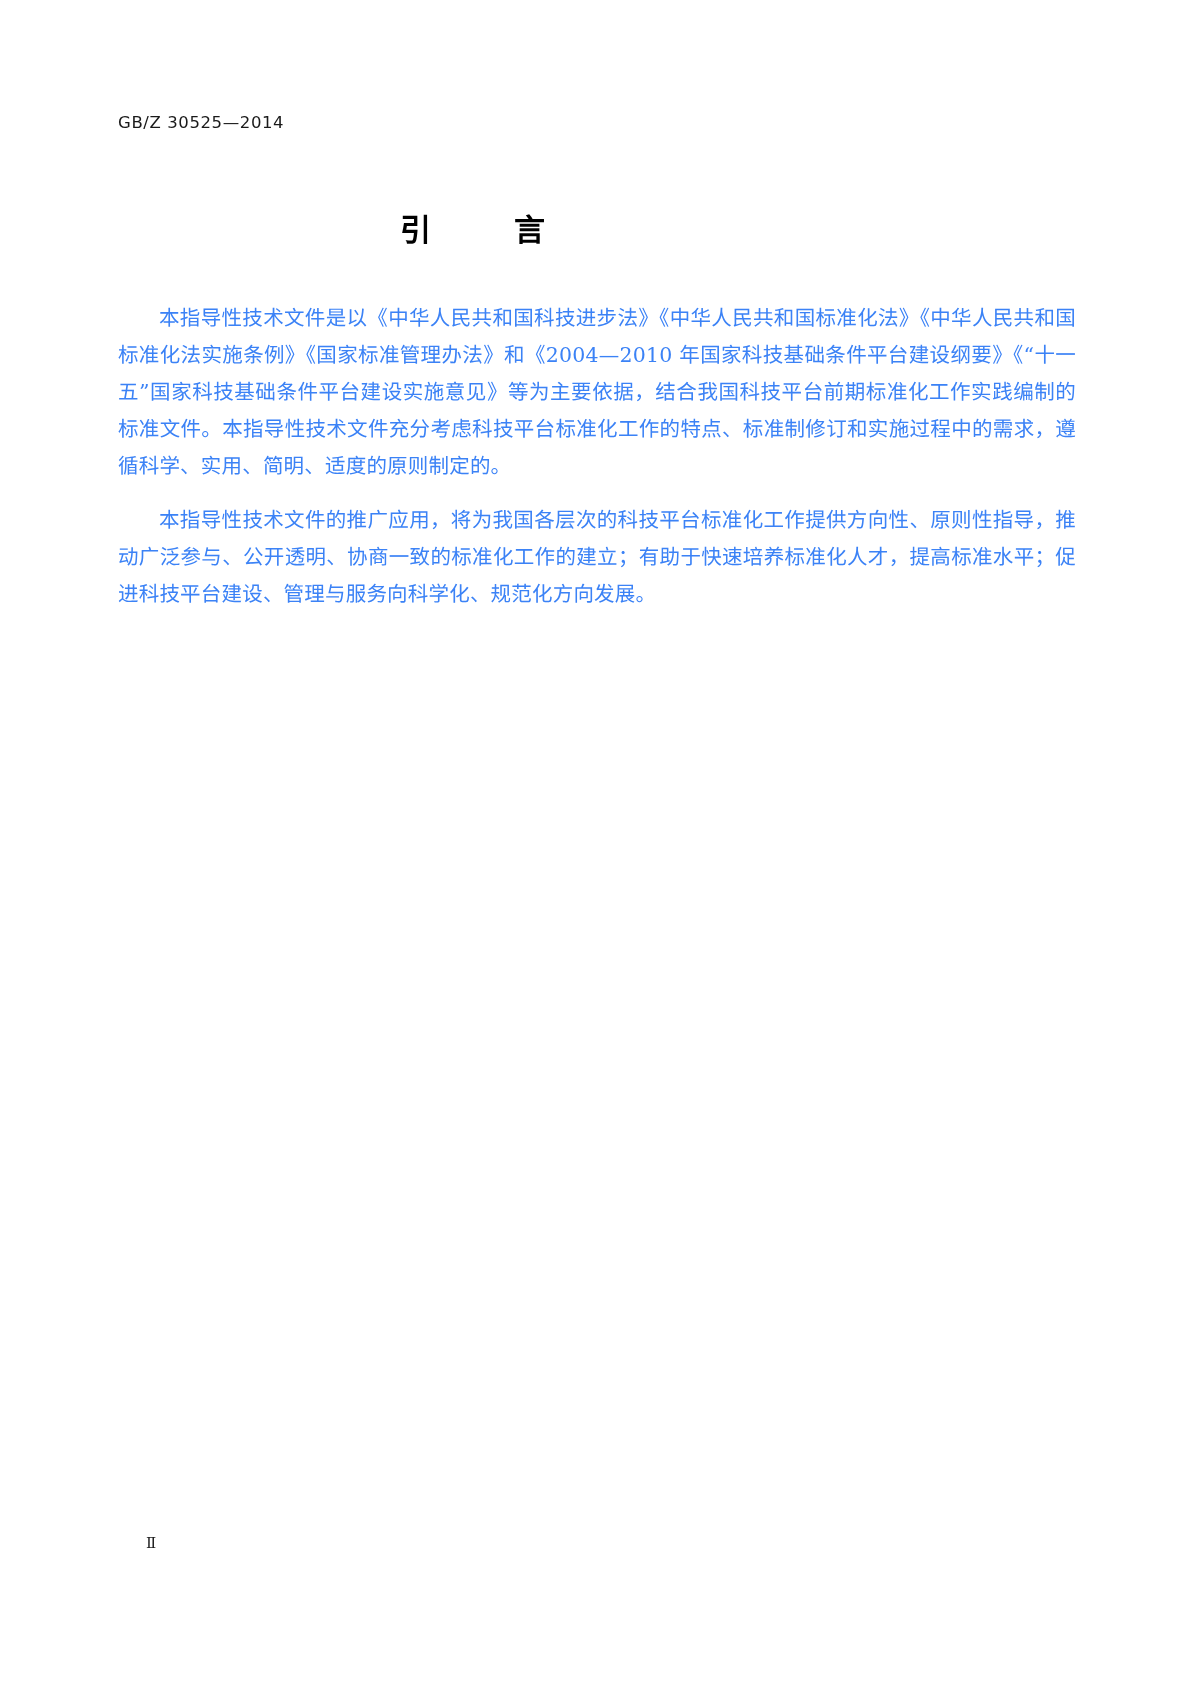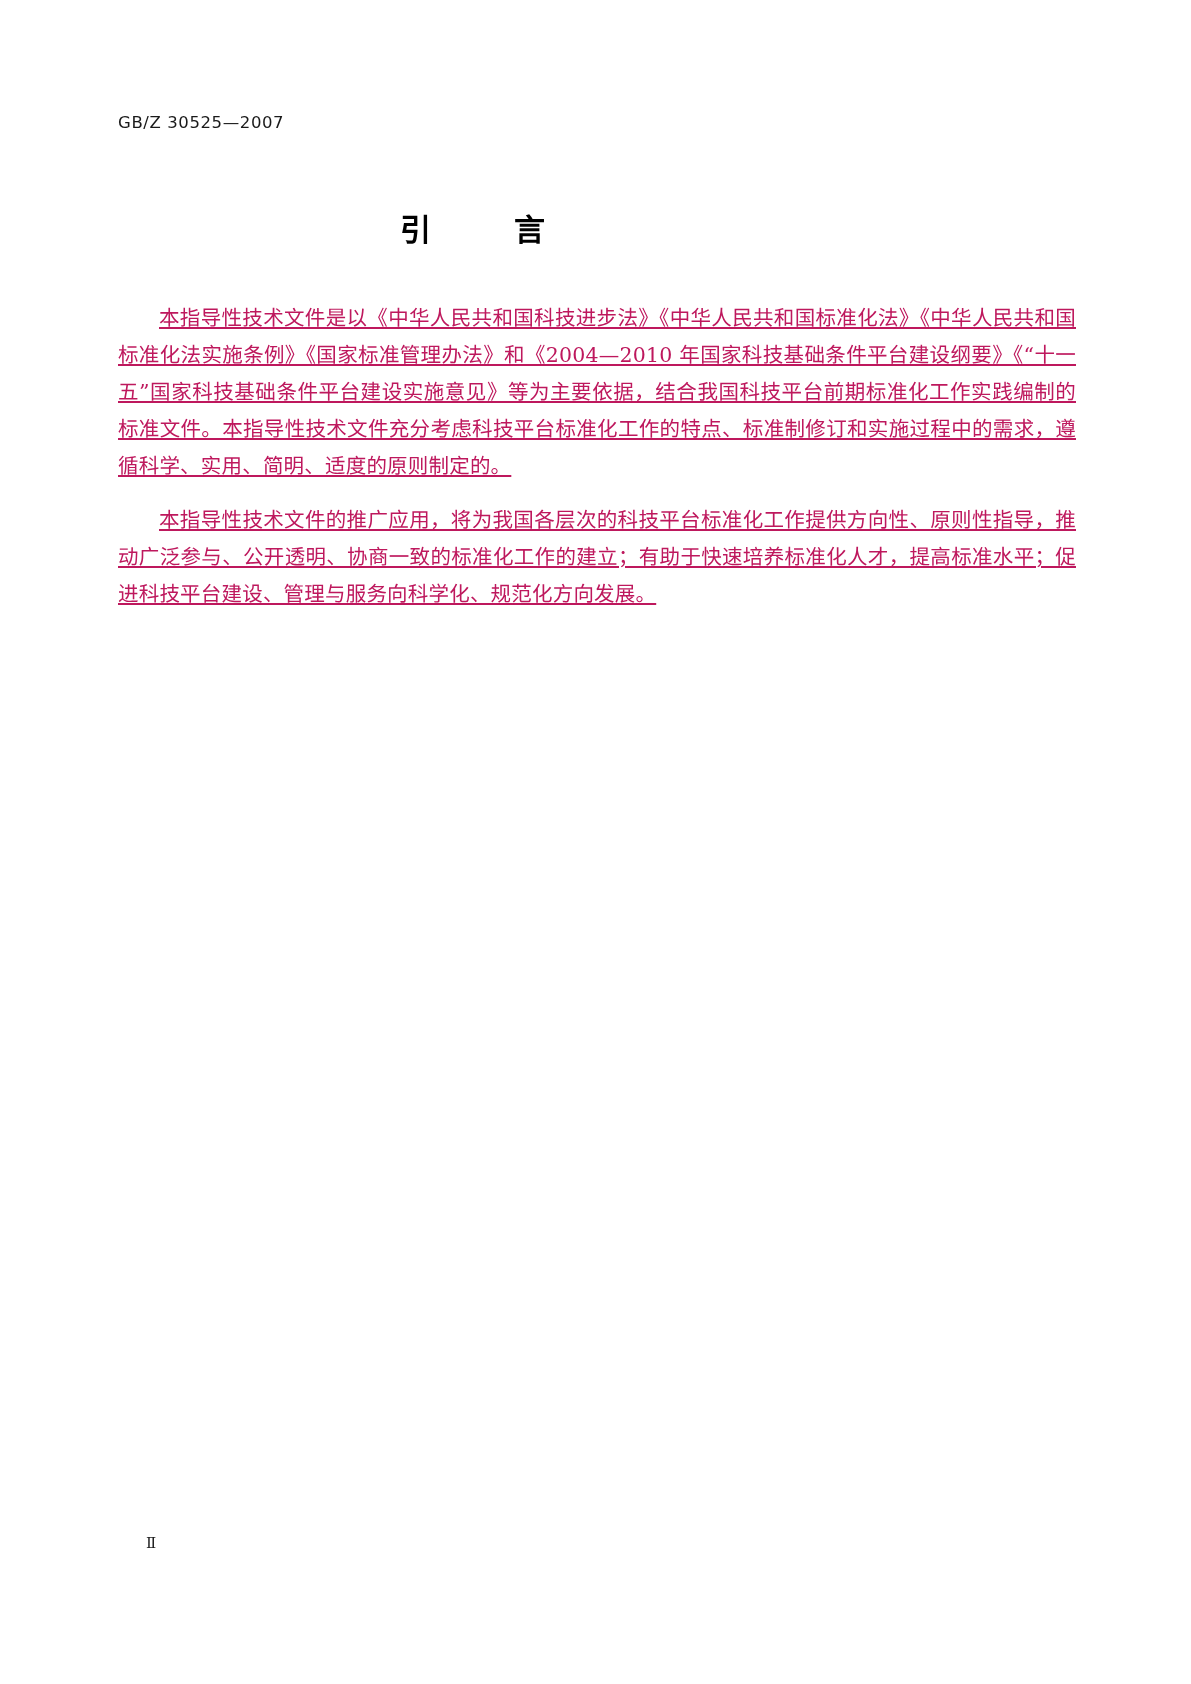--- a/index.html
+++ b/index.html
@@ -60,23 +60,22 @@
   }
 
   .para {
     margin: 0 0 0 0;
     font-family: "DejaVu Serif", "Liberation Serif", serif;
     font-size: 20.5px;
     line-height: 37px;
     text-align: justify;
     text-justify: inter-ideograph;
     text-indent: 41px;
-    color: #be185d;
+    color: #3b82f6;
     letter-spacing: 0.2px;
-    text-decoration: underline;
   }
 
   .para + .para {
     margin-top: 17px;
   }
 
   
   .folio {
     position: absolute;
     bottom: 132px;
@@ -84,21 +83,21 @@
     font-family: "DejaVu Serif", "Liberation Serif", serif;
     font-size: 15px;
     color: #1a1a1a;
   }
 </style>
 </head>
 <body>
 
 <div class="page">
 
-  <div class="std-header">GB/Z 30525—2007</div>
+  <div class="std-header">GB/Z 30525—2014</div>
 
   <div class="section-title">引　言</div>
 
   <div class="body-block">
     <p class="para">本指导性技术文件是以《中华人民共和国科技进步法》《中华人民共和国标准化法》《中华人民共和国标准化法实施条例》《国家标准管理办法》和《2004—2010 年国家科技基础条件平台建设纲要》《“十一五”国家科技基础条件平台建设实施意见》等为主要依据，结合我国科技平台前期标准化工作实践编制的标准文件。本指导性技术文件充分考虑科技平台标准化工作的特点、标准制修订和实施过程中的需求，遵循科学、实用、简明、适度的原则制定的。</p>
     <p class="para">本指导性技术文件的推广应用，将为我国各层次的科技平台标准化工作提供方向性、原则性指导，推动广泛参与、公开透明、协商一致的标准化工作的建立；有助于快速培养标准化人才，提高标准水平；促进科技平台建设、管理与服务向科学化、规范化方向发展。</p>
   </div>
 
   <div class="folio">Ⅱ</div>
 

